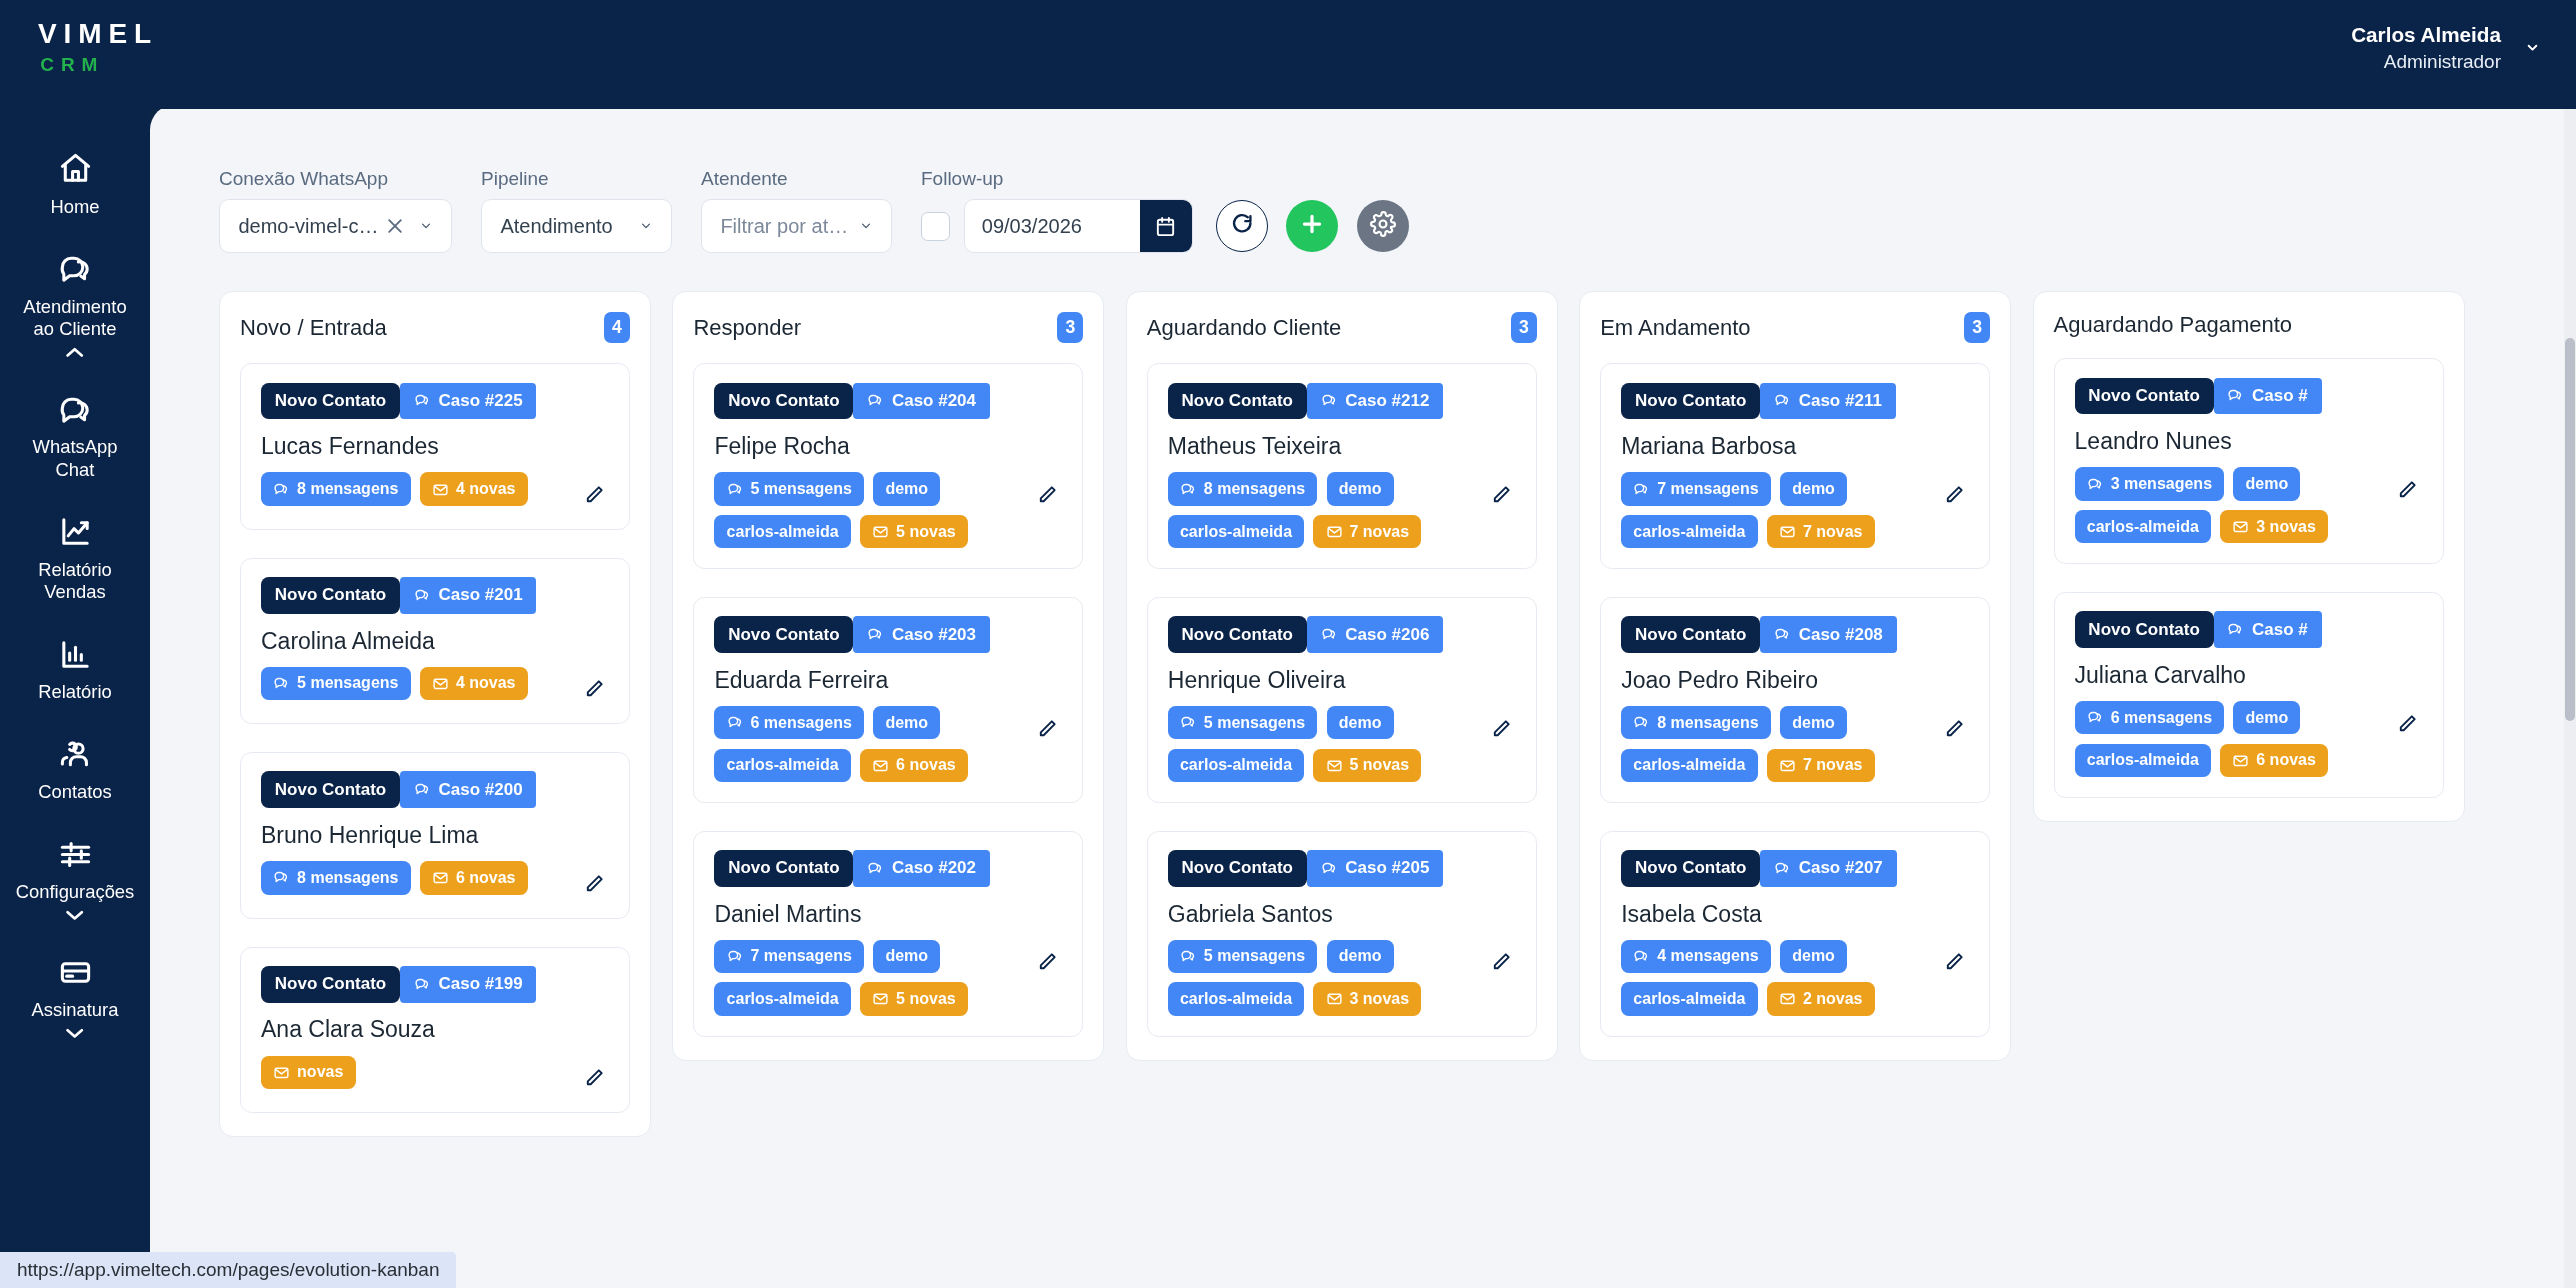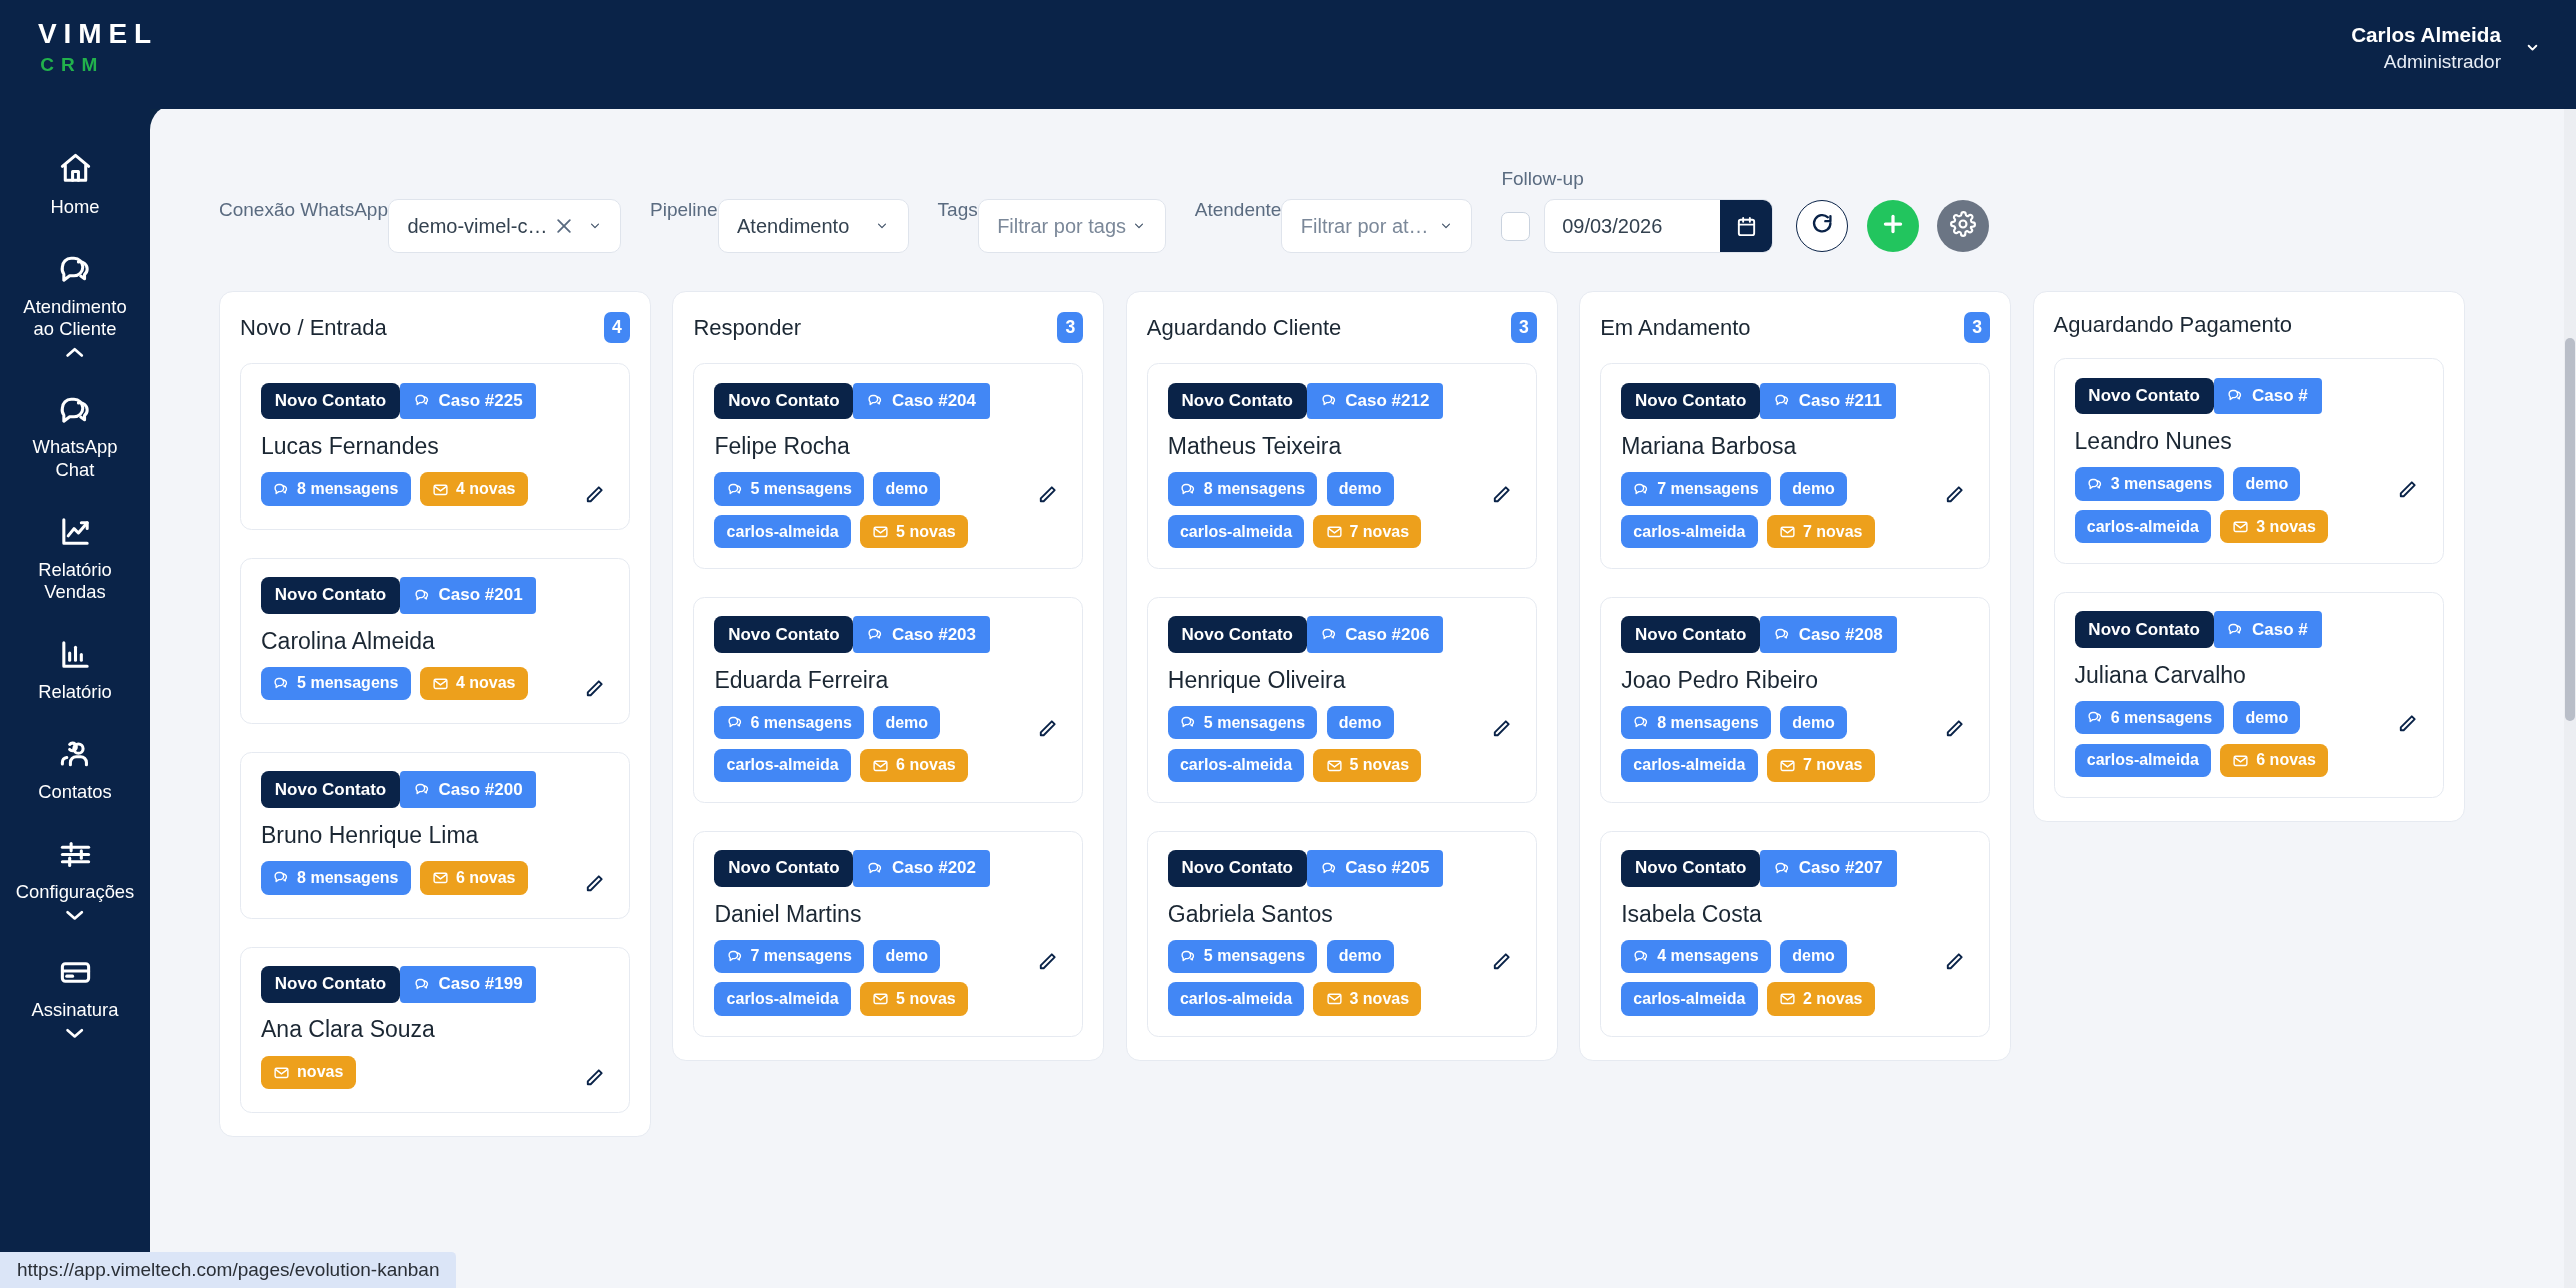--- a/index.html
+++ b/index.html
@@ -74,21 +74,21 @@
     border-top-left-radius: 26px;
     overflow: hidden;
     z-index: 10;
   }
 
   
   .filterbar {
     display: flex; align-items: flex-end; gap: 0;
     padding: 64px 0 0 69px;
   }
-  .filter-group { display: flex; flex-direction: row; margin-right: 29px; }
+  .filter-group { display: flex; flex-direction: column; margin-right: 29px; }
   .filter-label {
     font-size: 19px; color: #5a6b80; margin-bottom: 9.2px; font-weight: 400;
   }
   .select-box {
     height: 54px; background: #ffffff;
     border: 1.5px solid #dfe4ec; border-radius: 10px;
     display: flex; align-items: center; padding: 0 15.3px 0 18.4px;
     font-size: 20px; color: #33414f; cursor: pointer;
   }
   .select-box.w1 { width: 233px; }
@@ -397,31 +397,20 @@
       <div class="select-box w2">
         <span class="select-text">Atendimento</span>
         <span class="sel-caret">
           <svg width="20" height="13.8" viewBox="0 0 24 24" fill="none" stroke="currentColor" stroke-width="2.2" stroke-linecap="round" stroke-linejoin="round">
               <polyline points="6 9 12 15 18 9"></polyline>
             </svg>
         </span>
       </div>
     </div>
 
-    <div class="filter-group">
-      <div class="filter-label">Tags</div>
-      <div class="select-box w3">
-        <span class="select-text placeholder">Filtrar por tags</span>
-        <span class="sel-caret">
-          <svg width="20" height="13.8" viewBox="0 0 24 24" fill="none" stroke="currentColor" stroke-width="2.2" stroke-linecap="round" stroke-linejoin="round">
-              <polyline points="6 9 12 15 18 9"></polyline>
-            </svg>
-        </span>
-      </div>
-    </div>
 
     <div class="filter-group">
       <div class="filter-label">Atendente</div>
       <div class="select-box w4">
         <span class="select-text placeholder">Filtrar por atendente</span>
         <span class="sel-caret">
           <svg width="20" height="13.8" viewBox="0 0 24 24" fill="none" stroke="currentColor" stroke-width="2.2" stroke-linecap="round" stroke-linejoin="round">
               <polyline points="6 9 12 15 18 9"></polyline>
             </svg>
         </span>

